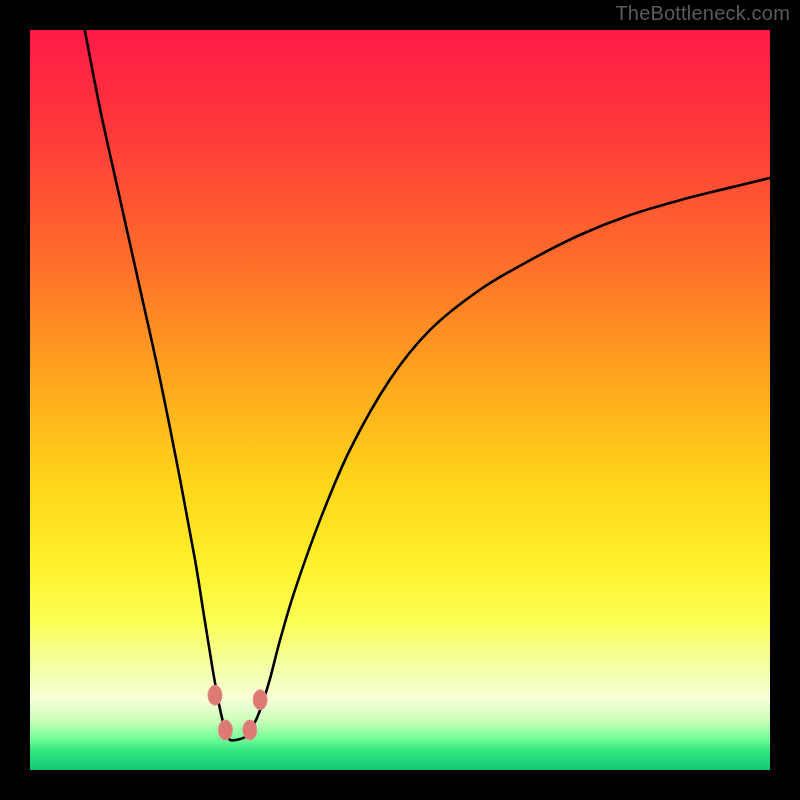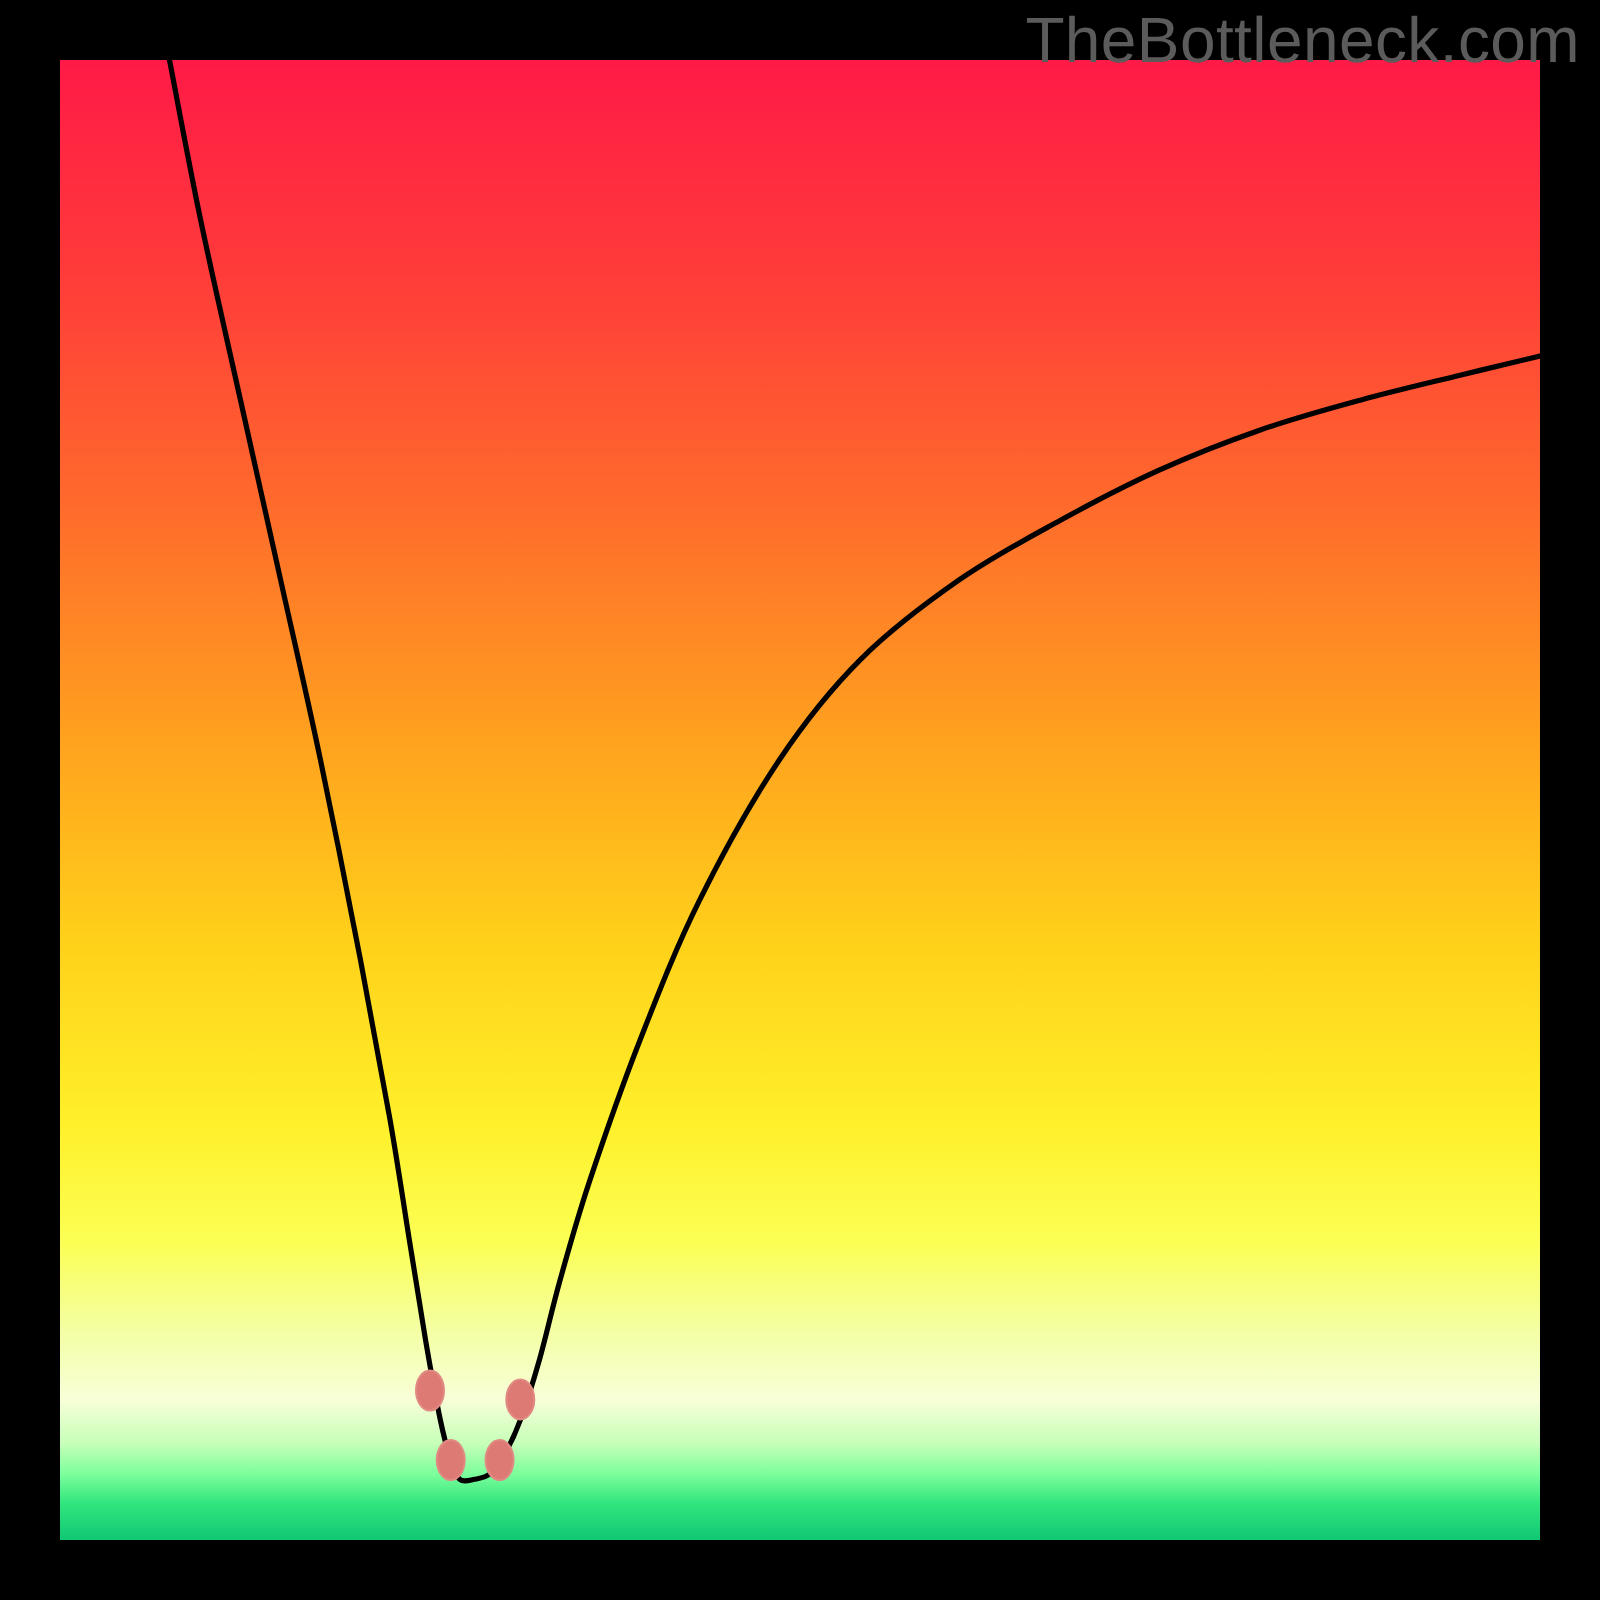--- a/index.html
+++ b/index.html
@@ -14,21 +14,21 @@
   .stage {
     position: relative;
     width: 800px;
     height: 800px;
   }
   .watermark {
     position: absolute;
     top: 2px;
     right: 10px;
     color: #5b5b5b;
-    font-size: 32px;
+    font-size: 20px;
     font-weight: 500;
     letter-spacing: 0.2px;
     z-index: 10;
     user-select: none;
   }
   .plot-clip {
     position: absolute;
     left: 30px;
     top: 30px;
     width: 740px;

